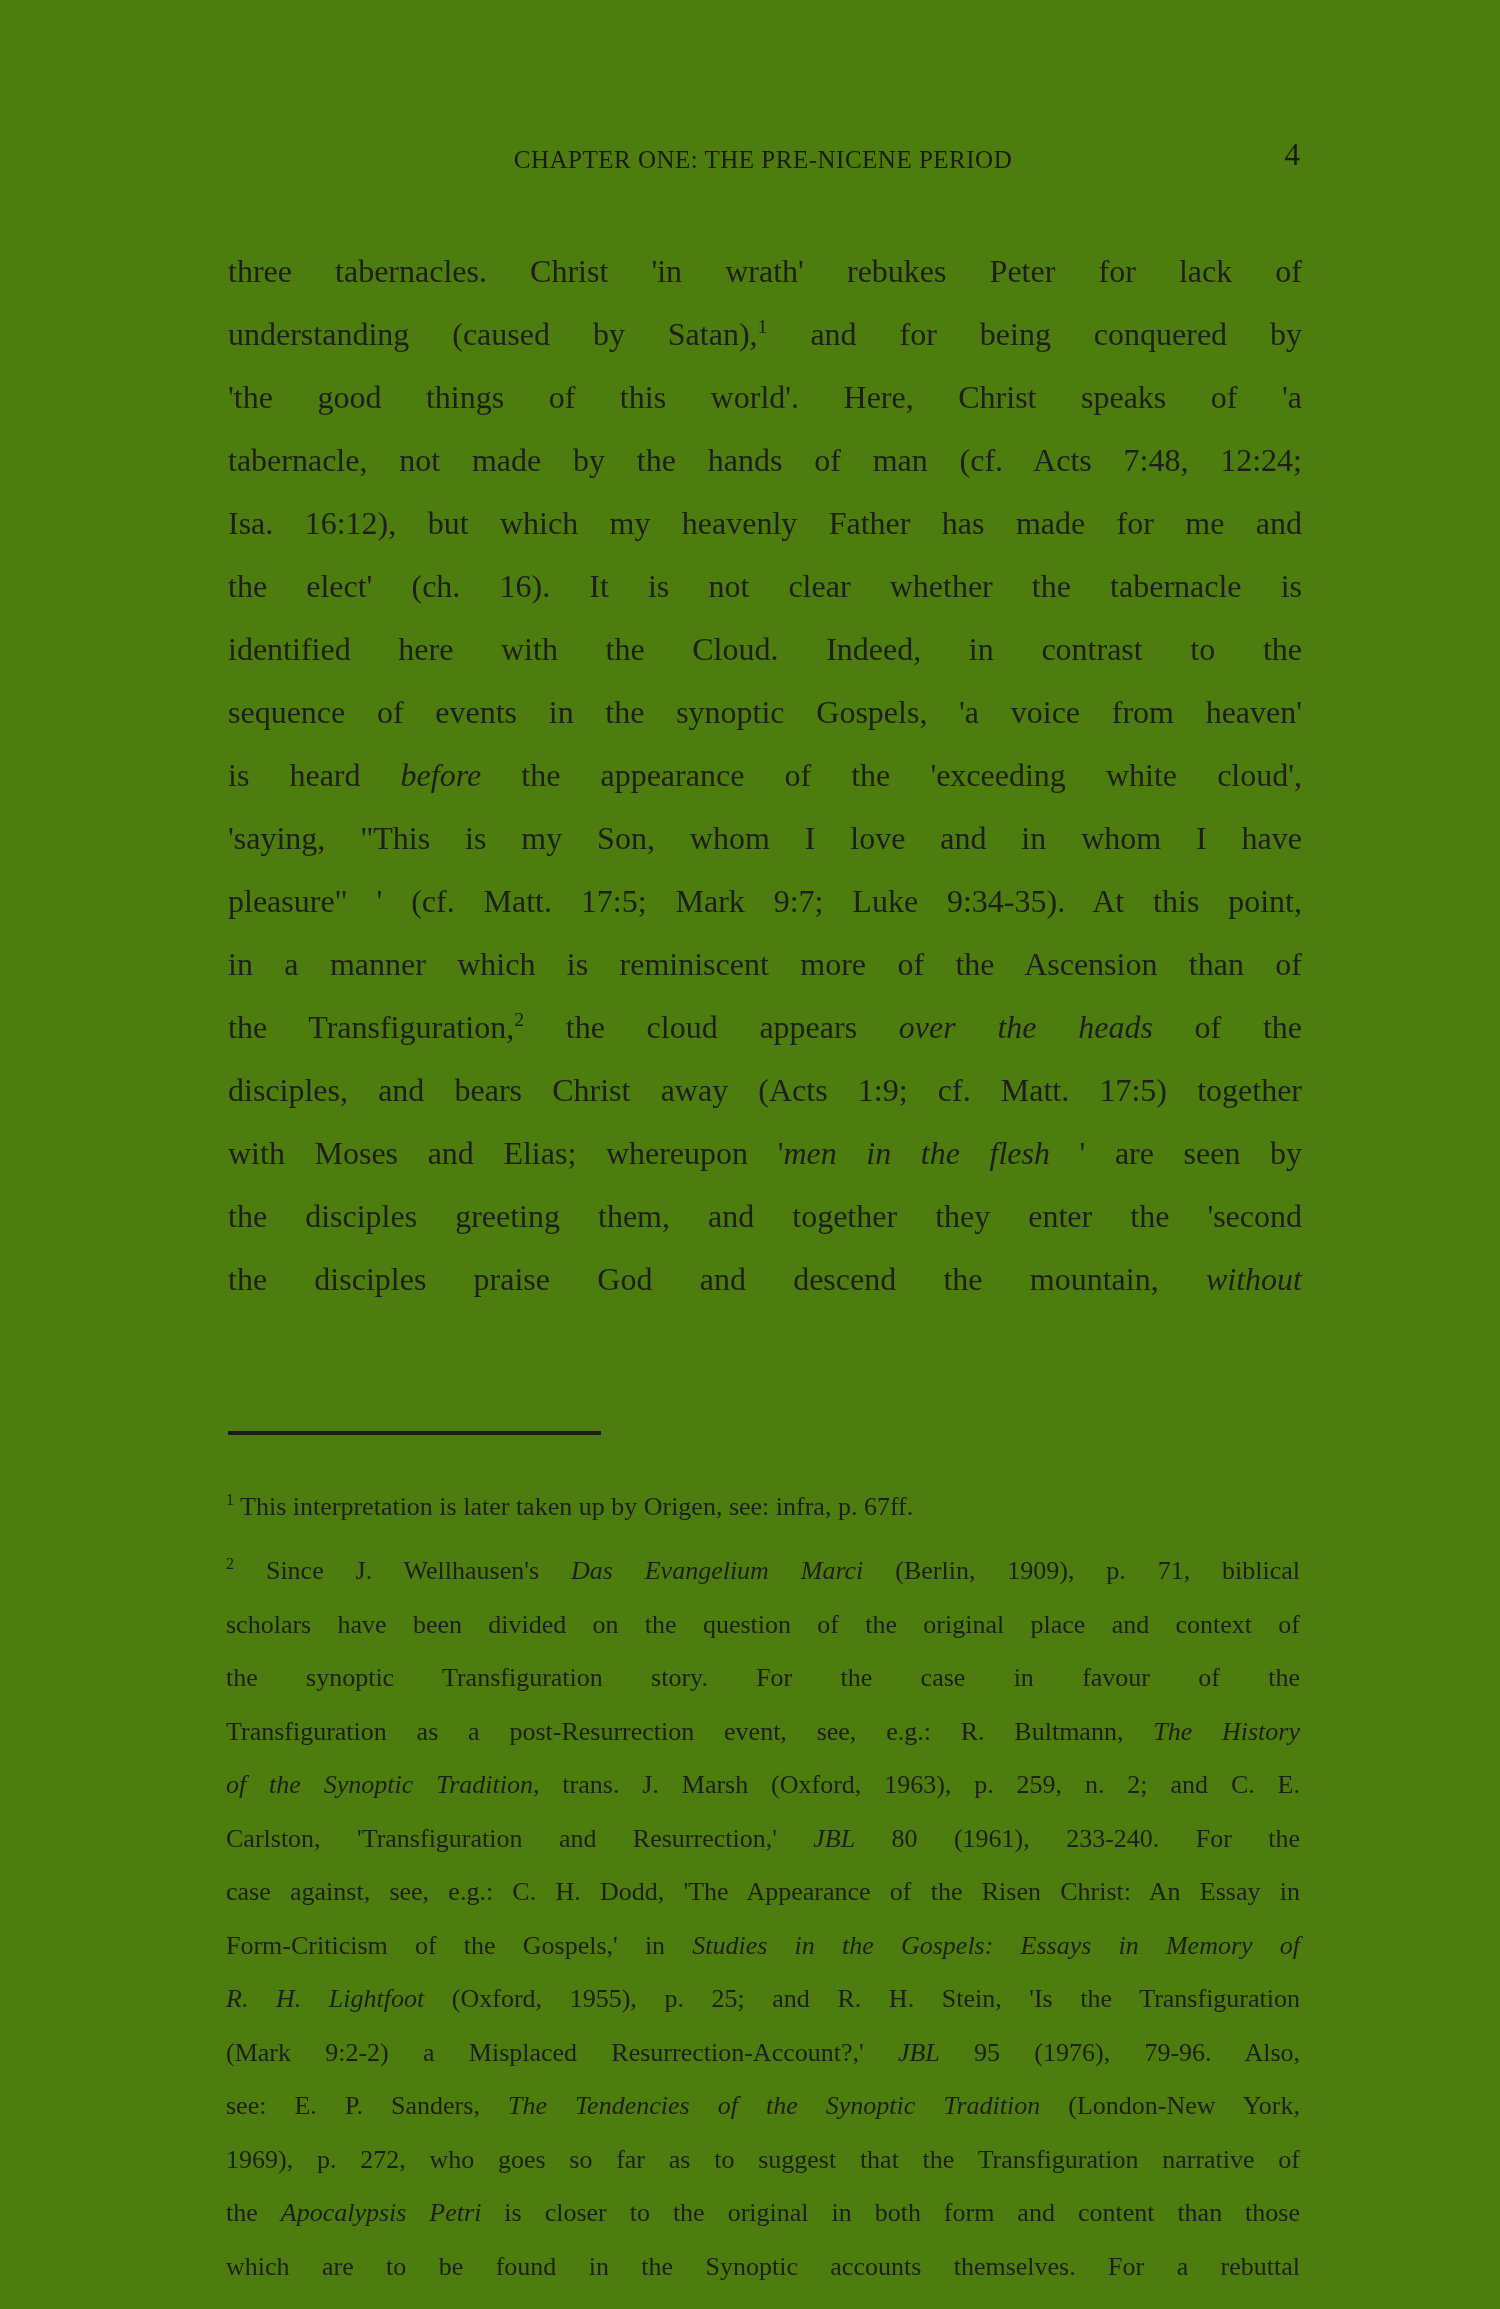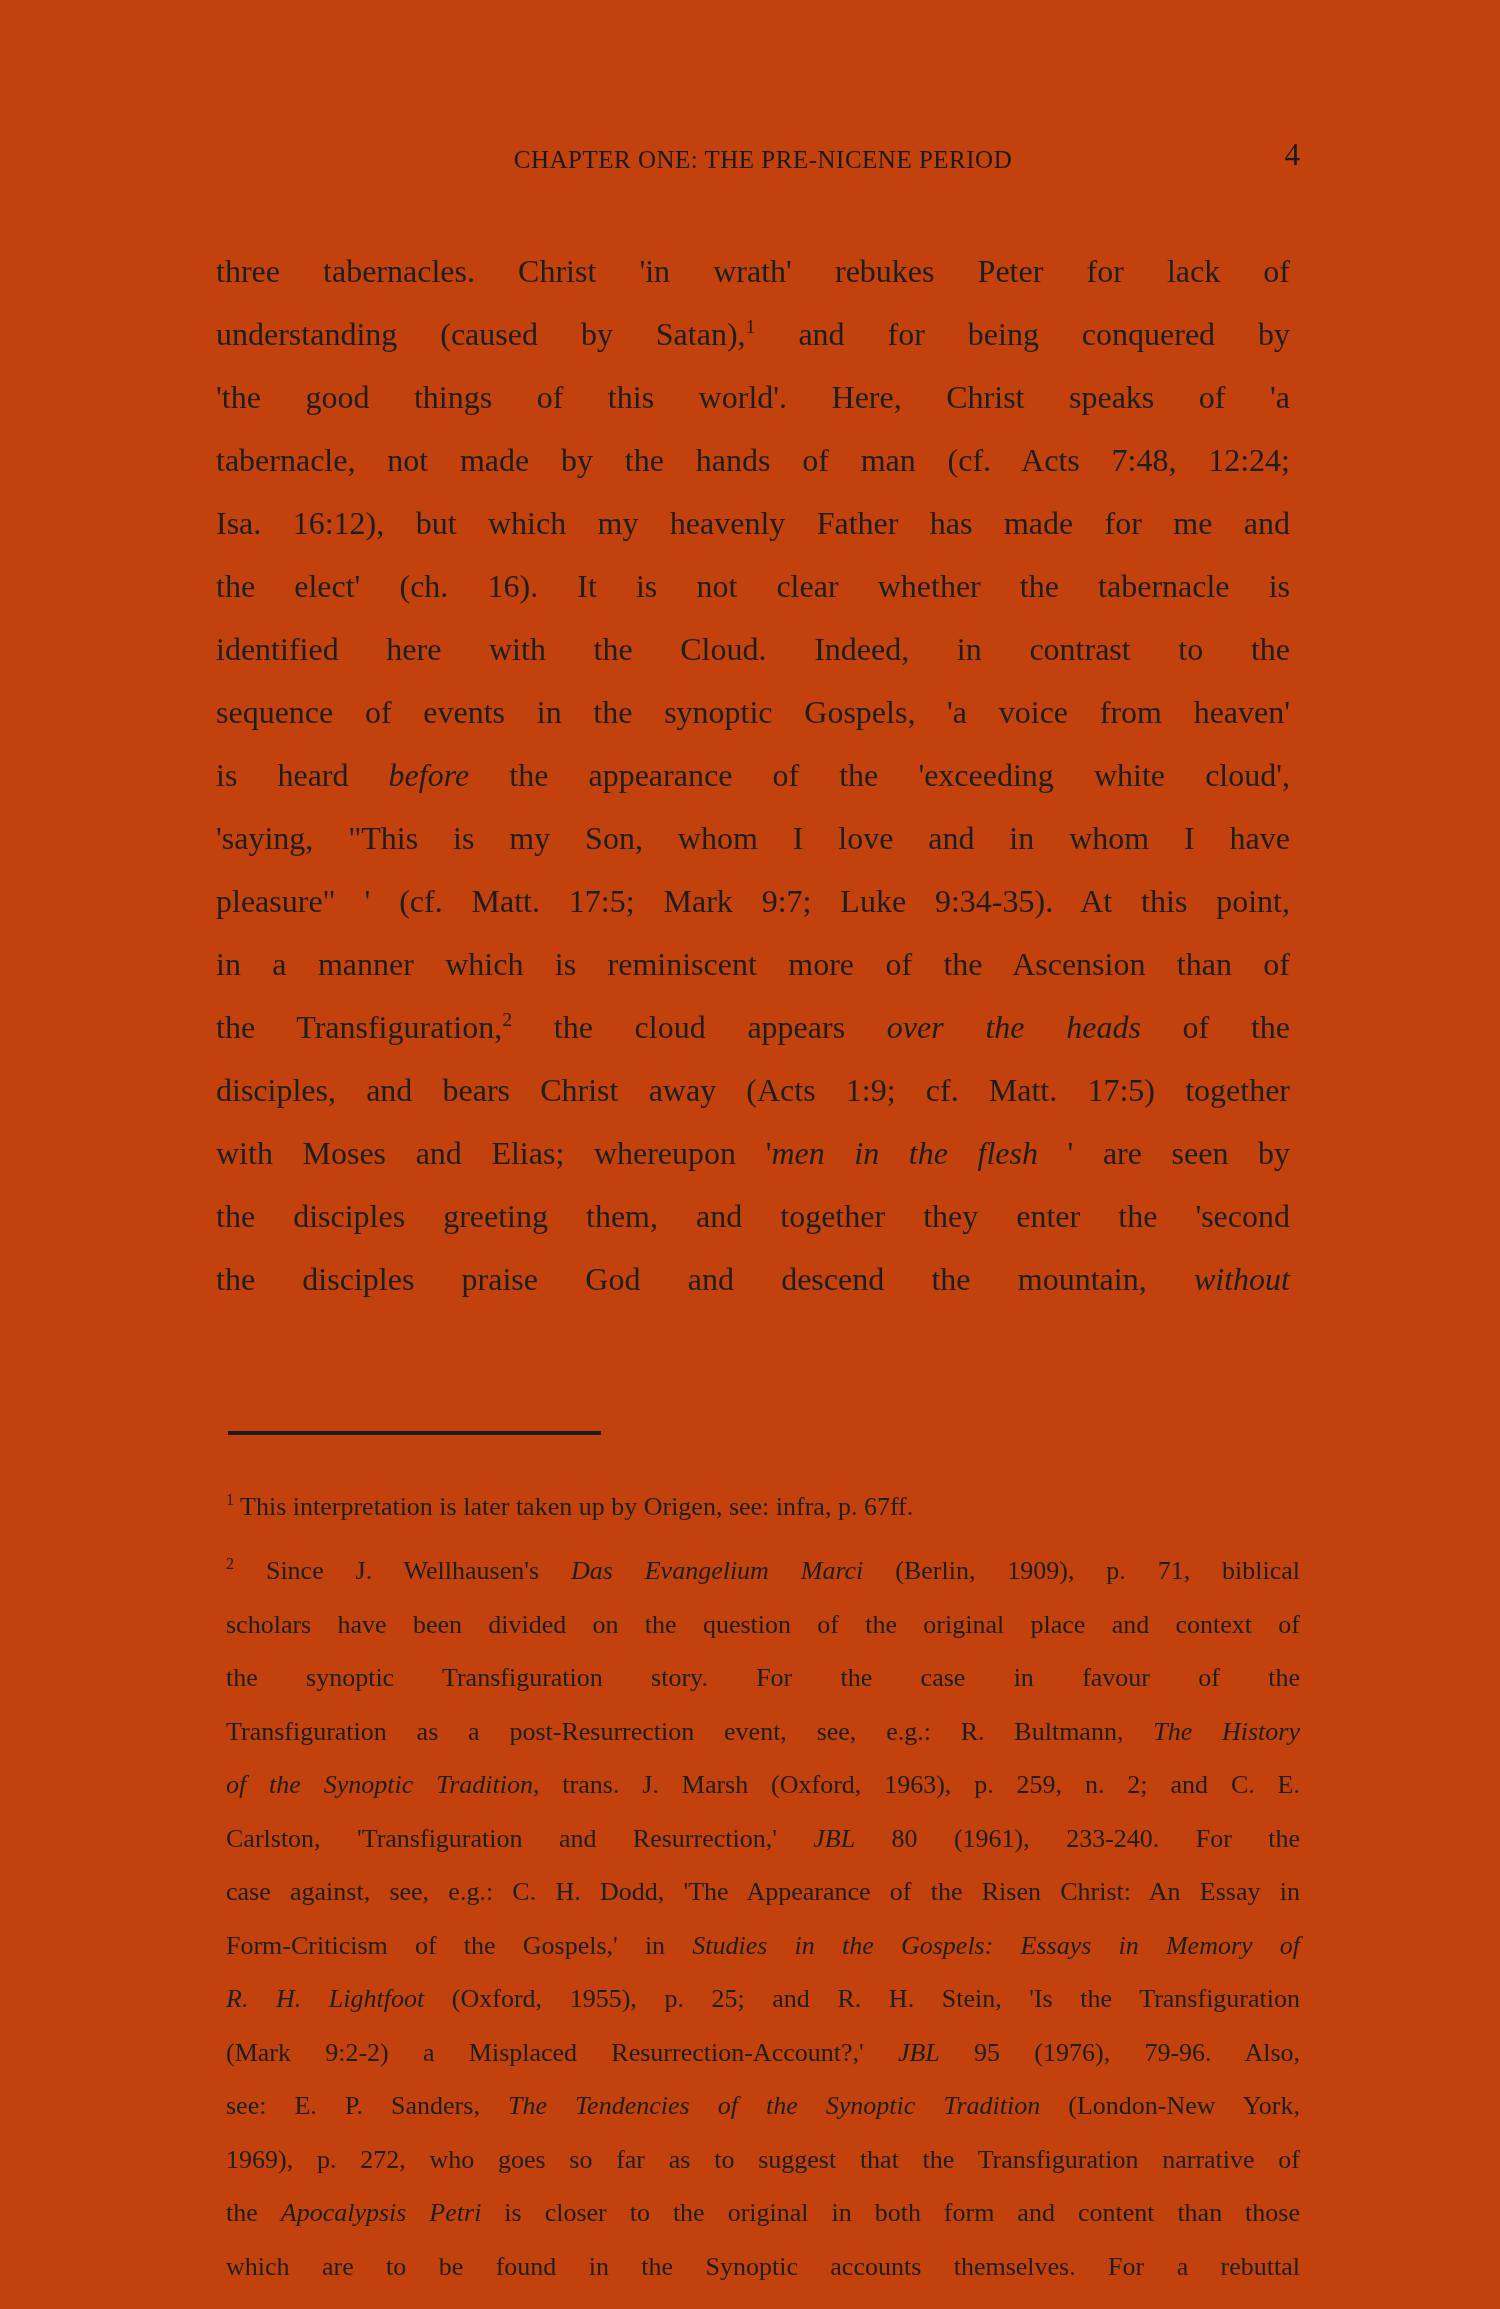--- a/index.html
+++ b/index.html
@@ -1,20 +1,20 @@
 <!DOCTYPE html>
 <html><head>
 <meta charset="utf-8">
 <style>
   html, body { margin: 0; padding: 0; background: #ffffff; }
   .page {
     position: relative;
     width: 1500px;
     height: 2309px;
-    background: #c2410c;
+    background: #4d7c0f;
     font-family: "Liberation Serif", "DejaVu Serif", serif;
     color: #1e1e1e;
     overflow: hidden;
   }
   .header-title {
     position: absolute;
     left: 226px; top: 146px; width: 1074px;
     text-align: center;
     font-size: 25px;
     letter-spacing: 0.5px;
@@ -23,21 +23,21 @@
   }
   .page-number {
     position: absolute;
     left: 1210px; top: 137px; width: 90px;
     text-align: right;
     font-size: 31px;
     color: #1a1a1a;
   }
   .body-text {
     position: absolute;
-    left: 216px; top: 240px; width: 1074px;
+    left: 228px; top: 240px; width: 1074px;
   }
   .body-text .tline {
     height: 63px;
     line-height: 63px;
     font-size: 32px;
   }
   .footnote-rule {
     position: absolute;
     left: 228px; top: 1431px;
     width: 373px; height: 4px;

